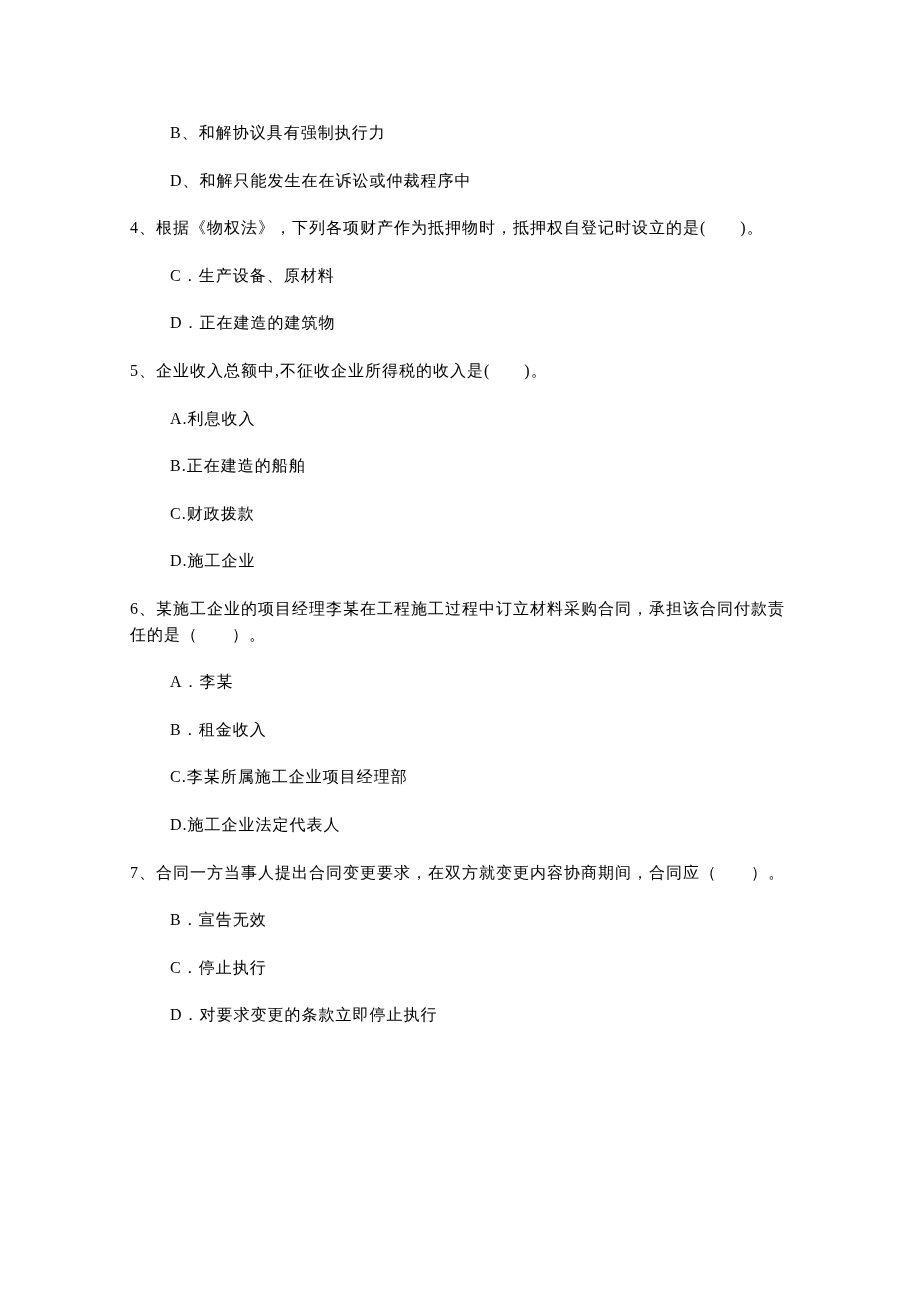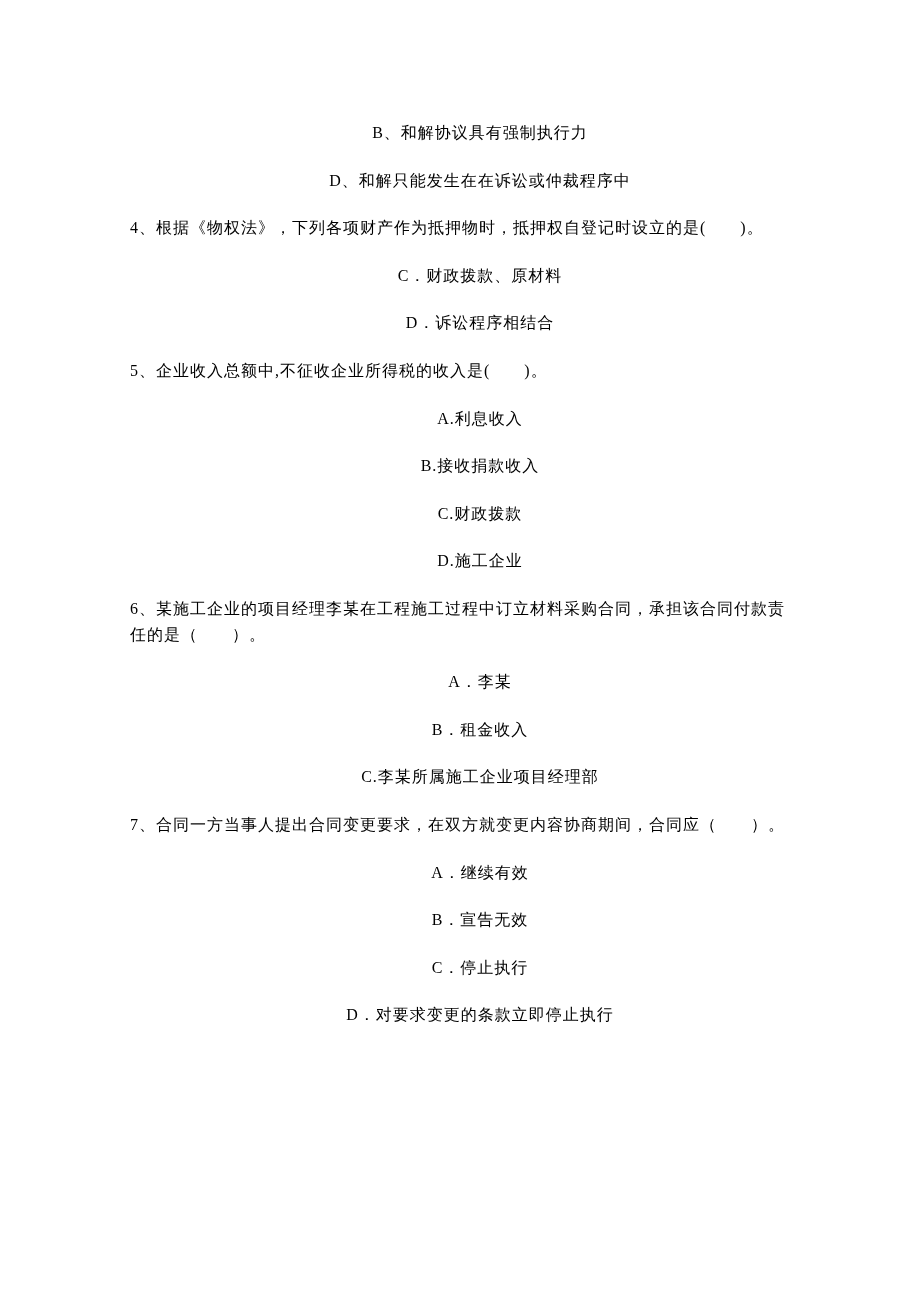--- a/index.html
+++ b/index.html
@@ -9,51 +9,50 @@
       font-size: 16px;
       color: #000;
       line-height: 1.6;
       width: 920px;
       padding: 120px 130px 90px 130px;
     }
     .option {
       margin-left: 40px;
       margin-bottom: 22px;
       letter-spacing: 1px;
-      text-align: center;
     }
     .question {
       margin-bottom: 22px;
       margin-top: 12px;
       letter-spacing: 1px;
     }
   </style>
 </head>
 <body>
 
 <div>
 
   <div class="option">B、和解协议具有强制执行力</div>
   <div class="option">D、和解只能发生在在诉讼或仲裁程序中</div>
 
   <div class="question">4、根据《物权法》，下列各项财产作为抵押物时，抵押权自登记时设立的是(　　)。</div>
-  <div class="option">C．财政拨款、原材料</div>
-  <div class="option">D．诉讼程序相结合</div>
+  <div class="option">C．生产设备、原材料</div>
+  <div class="option">D．正在建造的建筑物</div>
 
   <div class="question">5、企业收入总额中,不征收企业所得税的收入是(　　)。</div>
   <div class="option">A.利息收入</div>
-  <div class="option">B.接收捐款收入</div>
+  <div class="option">B.正在建造的船舶</div>
   <div class="option">C.财政拨款</div>
   <div class="option">D.施工企业</div>
 
   <div class="question">6、某施工企业的项目经理李某在工程施工过程中订立材料采购合同，承担该合同付款责任的是（　　）。</div>
   <div class="option">A．李某</div>
   <div class="option">B．租金收入</div>
   <div class="option">C.李某所属施工企业项目经理部</div>
+  <div class="option">D.施工企业法定代表人</div>
 
   <div class="question">7、合同一方当事人提出合同变更要求，在双方就变更内容协商期间，合同应（　　）。</div>
-  <div class="option">A．继续有效</div>
   <div class="option">B．宣告无效</div>
   <div class="option">C．停止执行</div>
   <div class="option">D．对要求变更的条款立即停止执行</div>
 
 
 </div>
 
 </body></html>

